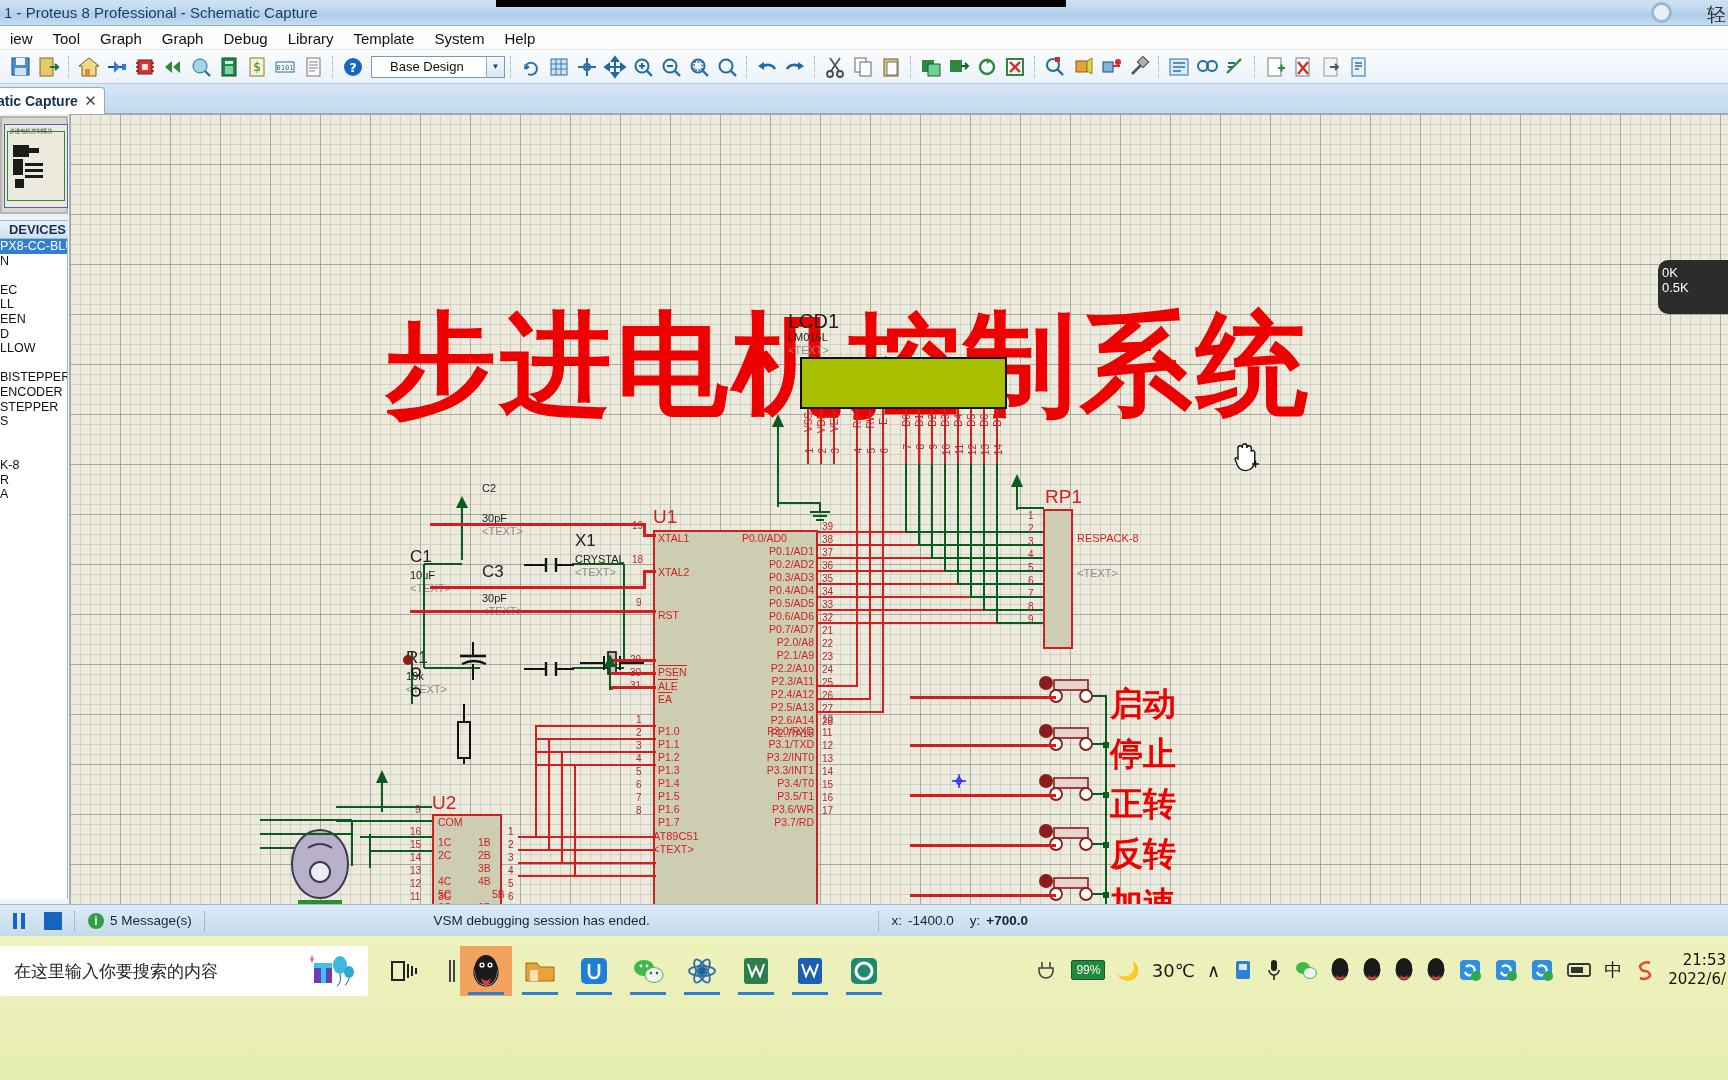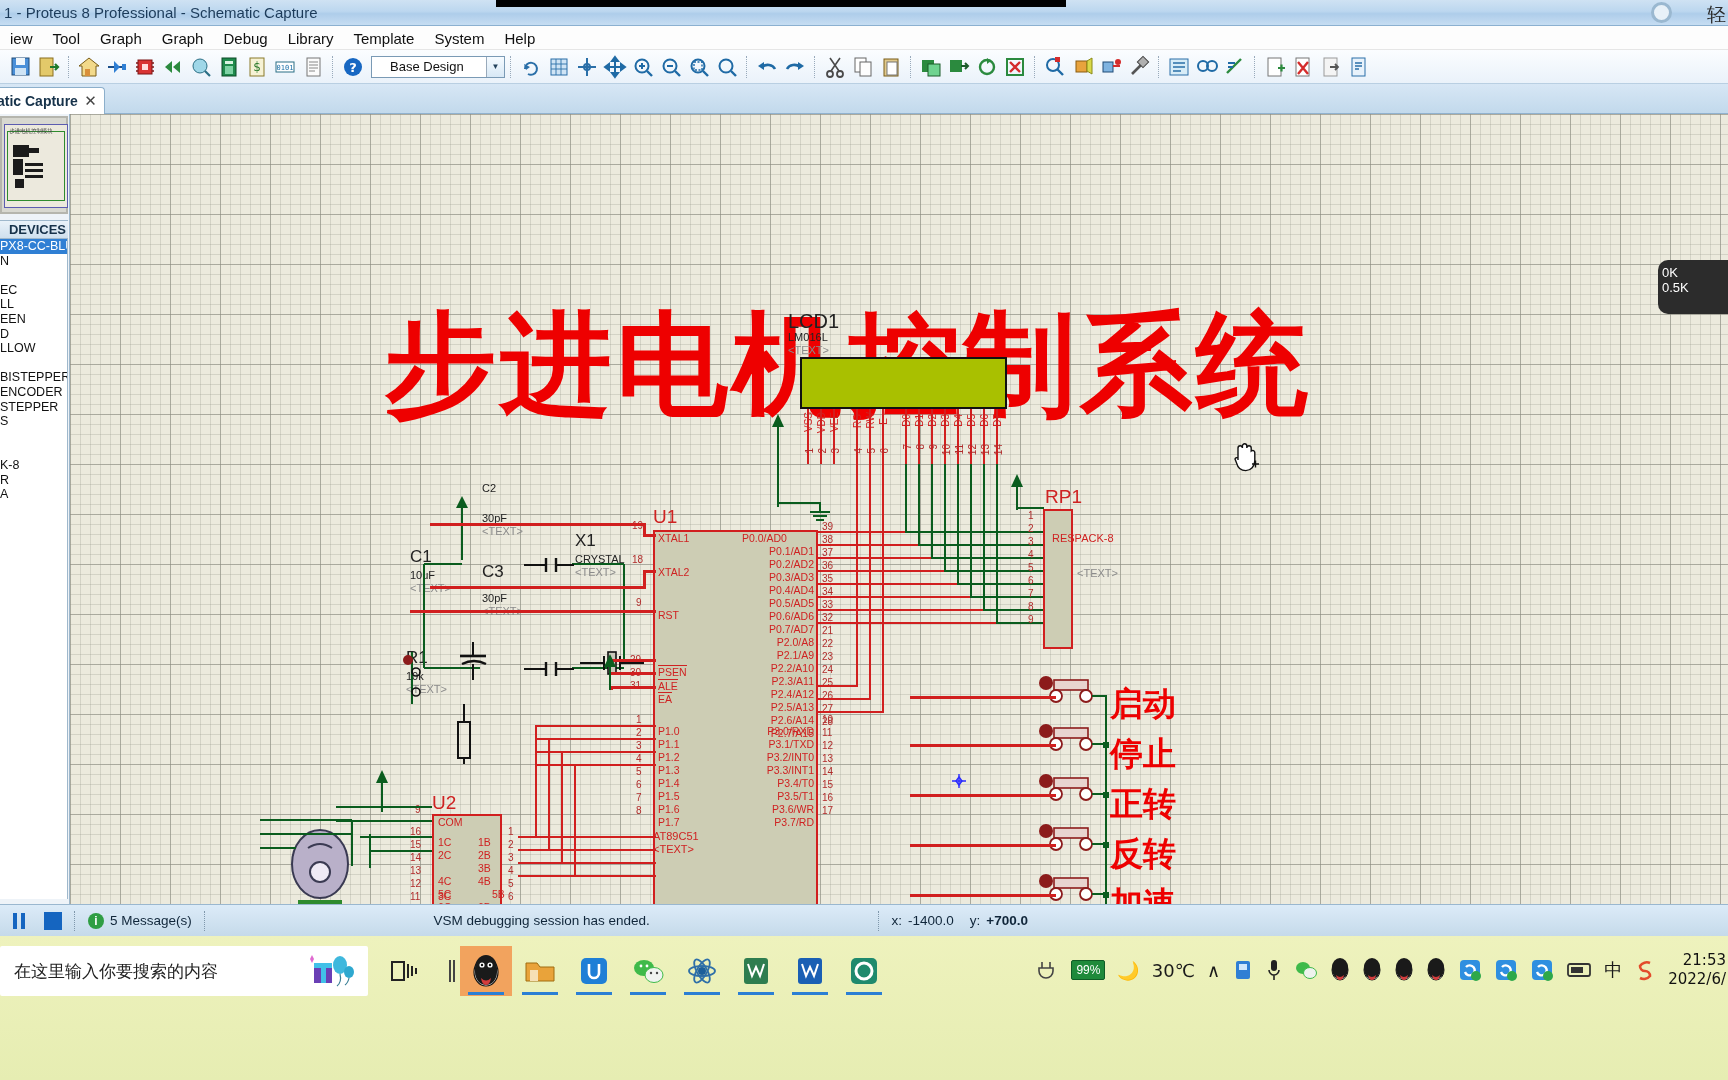--- a/index.html
+++ b/index.html
@@ -821,21 +821,21 @@
 
     <div class="wire-r" style="left:786px; top:350px; width:2px; height:221px;"></div>
     <div class="wire-r" style="left:799px; top:350px; width:2px; height:234px;"></div>
     <div class="wire-r" style="left:812px; top:350px; width:2px; height:247px;"></div>
     <div class="wire-r" style="left:748px; top:571px; width:40px; height:2px;"></div>
     <div class="wire-r" style="left:748px; top:584px; width:53px; height:2px;"></div>
     <div class="wire-r" style="left:748px; top:597px; width:66px; height:2px;"></div>
 
     <div class="chip" style="left:973px; top:395px; width:30px; height:140px; background:#cdcdb4;"></div>
     <div class="lbl lbl-red" style="left:975px; top:372px; font-size:19px;">RP1</div>
-    <div class="lbl lbl-red" style="left:982px; top:418px; font-size:11px;">RESPACK-8</div>
+    <div class="lbl lbl-red" style="left:1007px; top:418px; font-size:11px;">RESPACK-8</div>
     <div class="lbl lbl-gry" style="left:1007px; top:453px; font-size:11px;">&lt;TEXT&gt;</div>
     <div class="pinn" style="left:958px; top:396px;">1</div>
     <div class="pinn" style="left:958px; top:409px;">2</div>
     <div class="pinn" style="left:958px; top:422px;">3</div>
     <div class="pinn" style="left:958px; top:435px;">4</div>
     <div class="pinn" style="left:958px; top:448px;">5</div>
     <div class="pinn" style="left:958px; top:461px;">6</div>
     <div class="pinn" style="left:958px; top:474px;">7</div>
     <div class="pinn" style="left:958px; top:487px;">8</div>
     <div class="pinn" style="left:958px; top:500px;">9</div>

